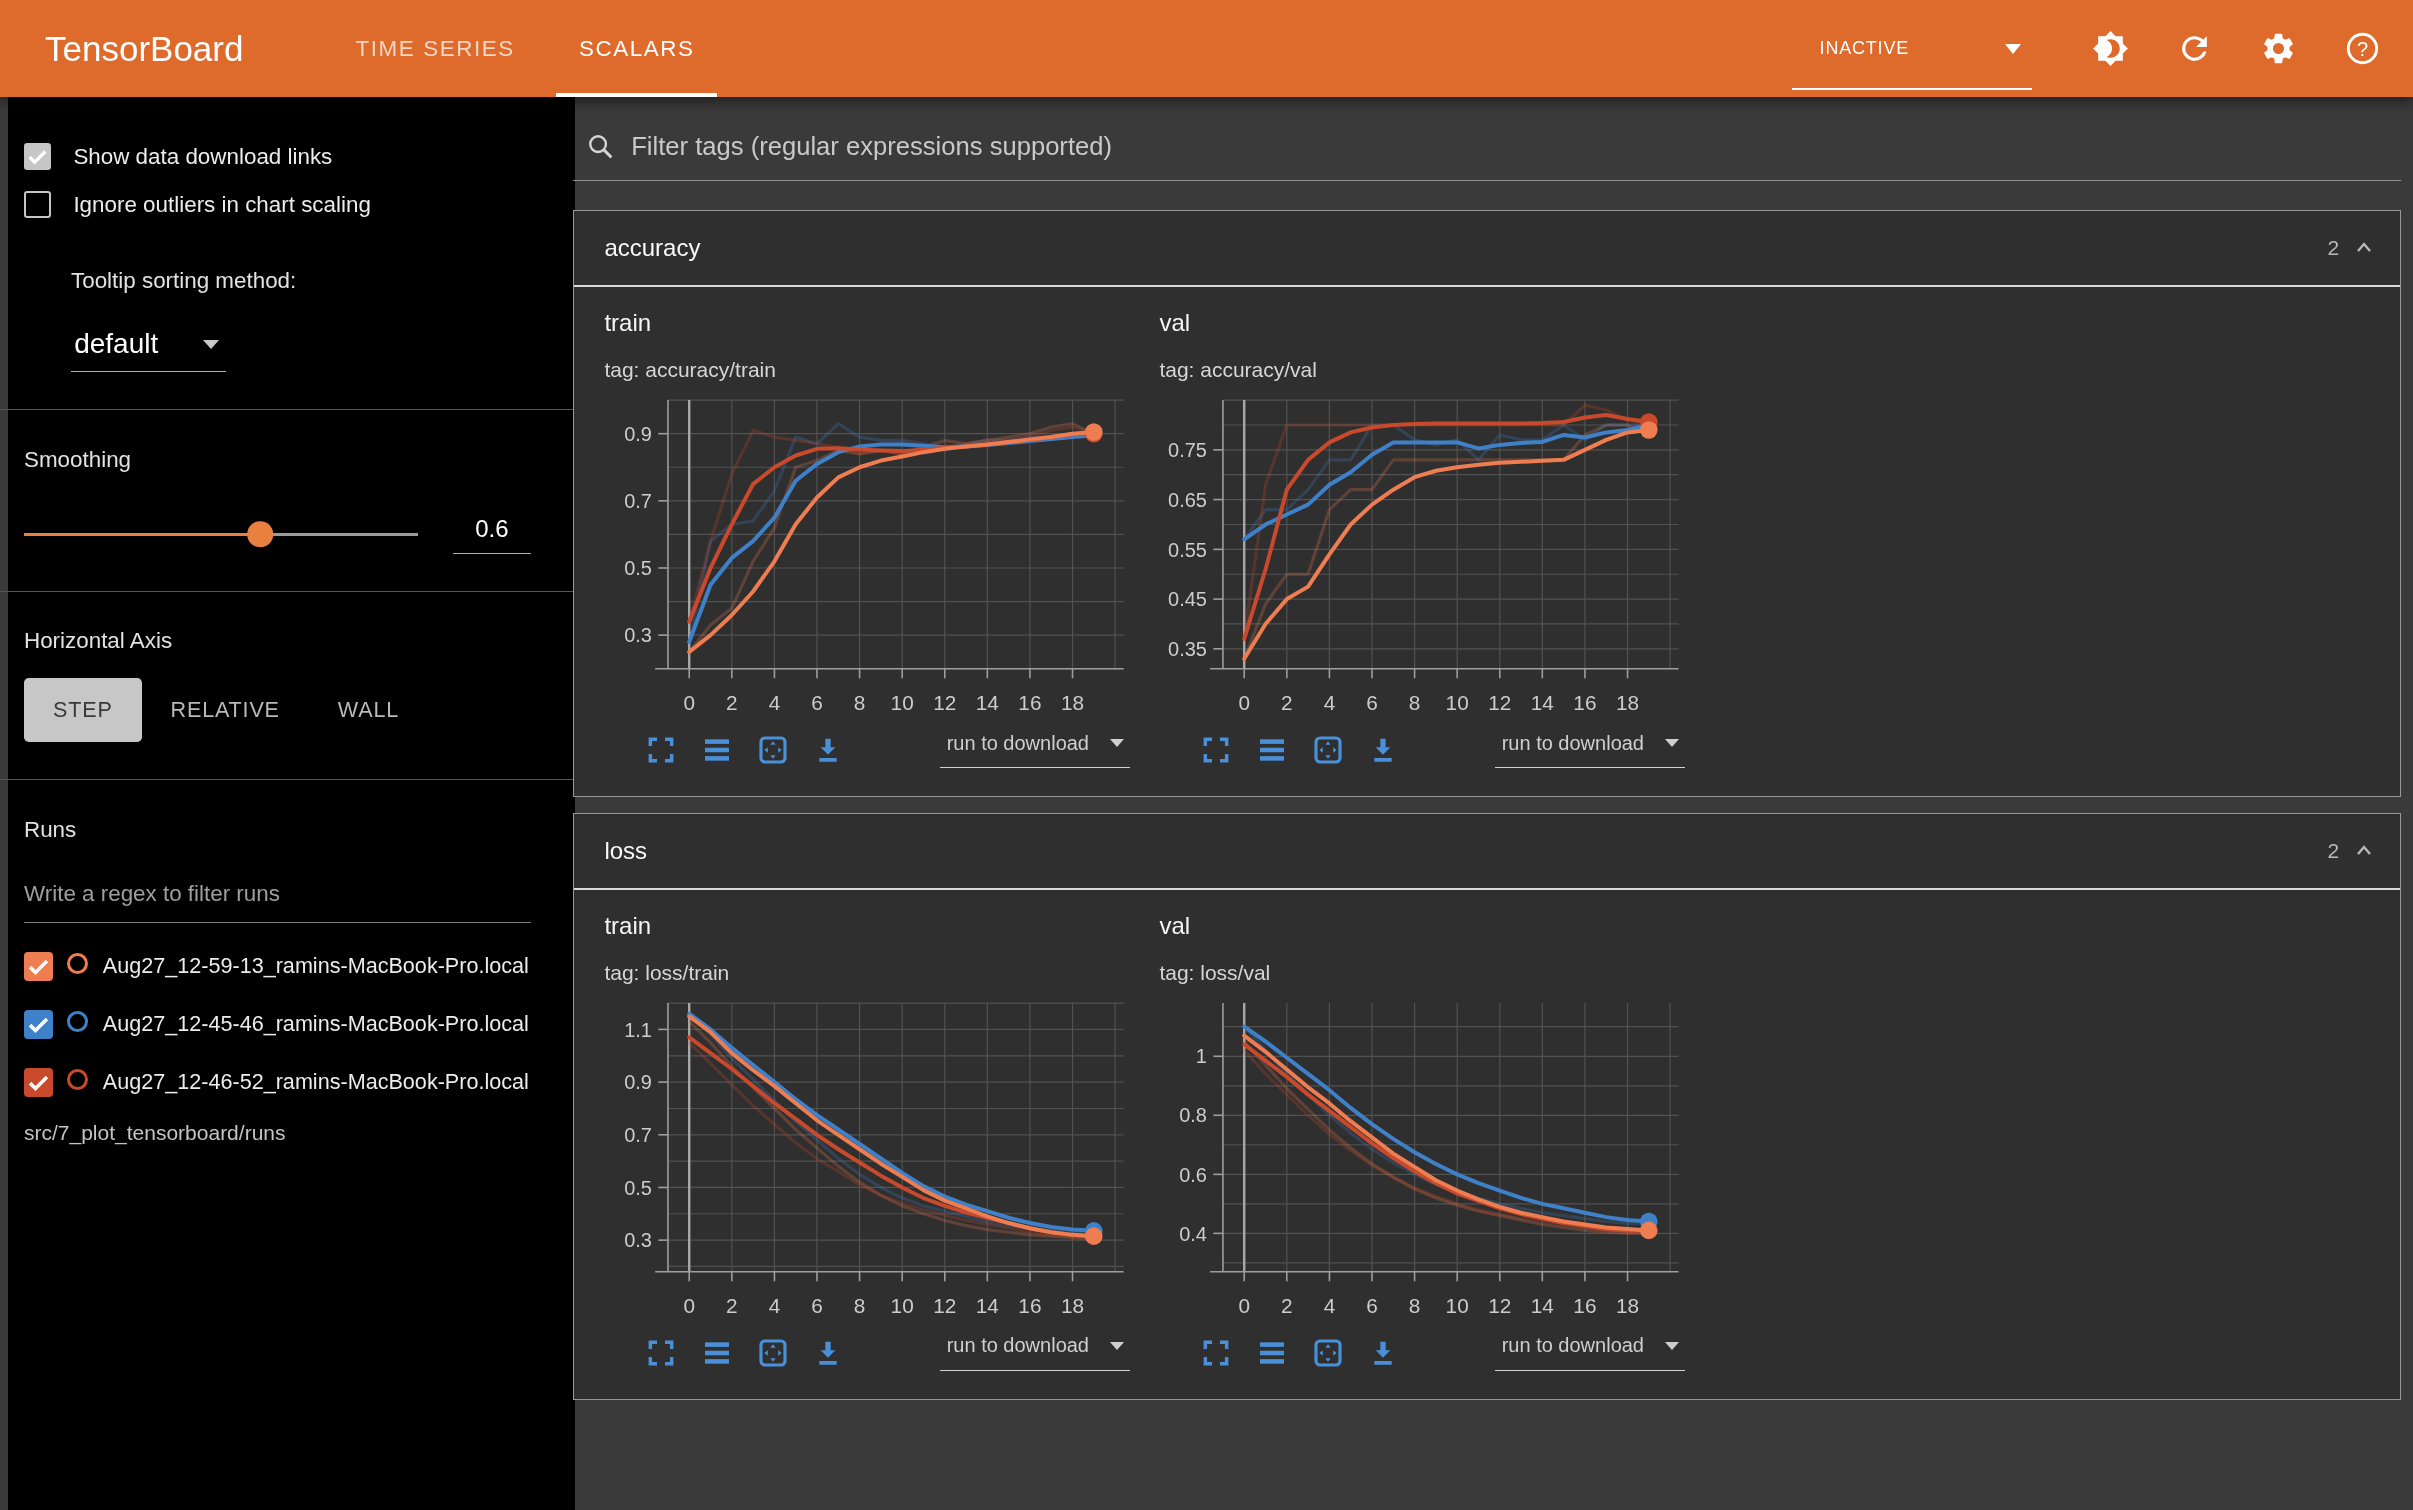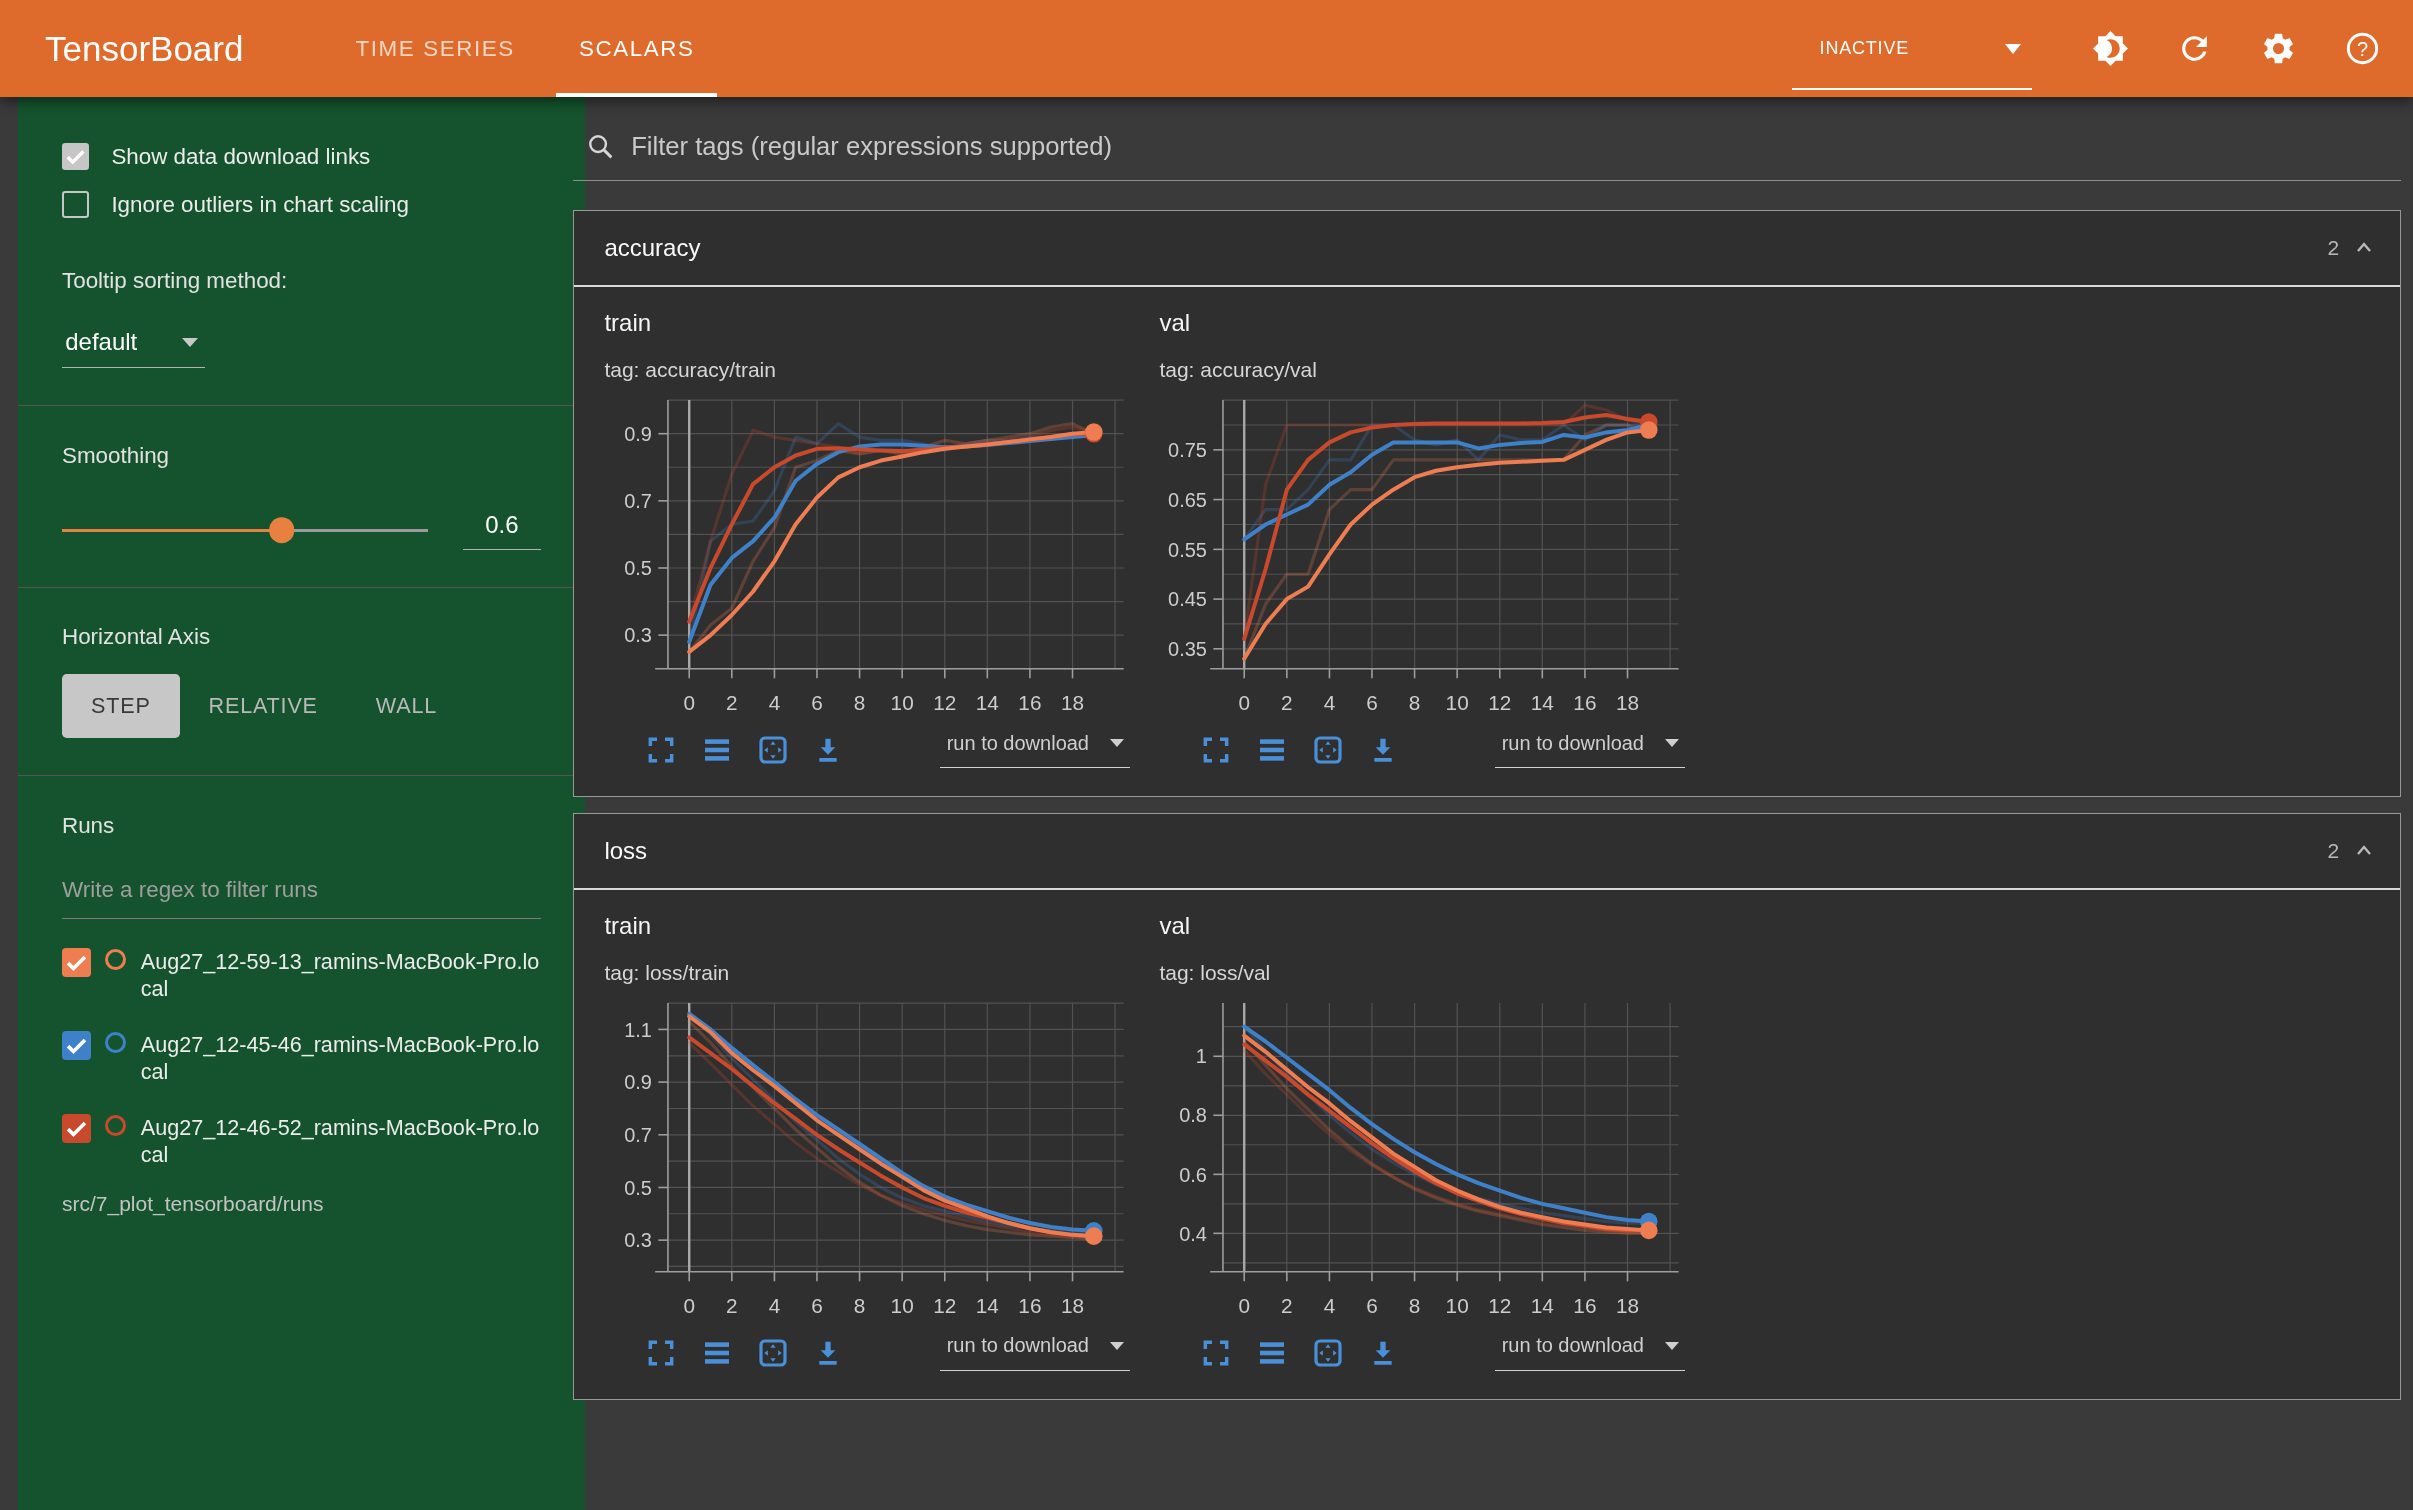--- a/index.html
+++ b/index.html
@@ -26,32 +26,32 @@
         height:100%; padding-right:24px; }
   .hdr-status::after{ content:""; position:absolute; left:0; bottom:7.2px; width:240px;
         height:1.6px; background:#fdfdfd; }
   .status-label{ font-size:18px; letter-spacing:0.8px; color:#fff;margin-left:28px; }
   .caret-down{ width:0; height:0; border-left:8.8px solid transparent;
         border-right:8.8px solid transparent; border-top:10.4px solid #fff; margin-left:96px; }
   .hicon{ width:38px; height:38px; margin-left:46px; display:flex; align-items:center;
         justify-content:center; }
   .hicon svg{ display:block; }
   
-  .sidebar{ position:absolute; left:18px; top:97px; width:567px; bottom:0;
-        background:#14532d; padding:46px 44px 0 44px; }
+  .sidebar{ position:absolute; left:8px; top:97px; width:567px; bottom:0;
+        background:#000000; padding:46px 44px 0 16px; }
   .check-row{ display:flex; align-items:center; gap:22.4px; margin-bottom:21px;
         font-size:22.4px; color:#ececec; }
   .cbx{ width:27px; height:27px; border-radius:3.2px; flex:none; position:relative; }
   .cbx.checked{ background:#c6c6c6; }
   .cbx.unchecked{ border:2.4px solid #c6c6c6; background:transparent; }
   .cbx svg{ position:absolute; inset:0; }
   .tooltip-row{ margin-top:50px; display:flex; align-items:baseline; gap:34px;
         font-size:22.4px; color:#e2e2e2;flex-direction:column; }
-  .select-box{ display:inline-flex; align-items:center; gap:45px; font-size:24px;
-        color:#fff; border-bottom:1.6px solid #b3b3b3; padding:0 6.4px 11.2px 3.2px; }
+  .select-box{ display:inline-flex; align-items:center; gap:45px; font-size:28px;
+        color:#fff; border-bottom:1.6px solid #b3b3b3; padding:0 6.4px 11.2px 3.2px;margin-left:47px; }
   .caret-sm{ width:0; height:0; border-left:8px solid transparent;
         border-right:8px solid transparent; border-top:9.6px solid #c9c9c9; }
   .divider{ height:0.8px; background:#555; margin:37px -44px; }
   .side-label{ font-size:22.4px; color:#e2e2e2; }
   .slider-row{ display:flex; align-items:center; gap:35px; margin-top:42px; }
   .slider{ position:relative; flex:1; height:3.2px; background:#9b9b9b; }
   .slider-fill{ position:absolute; left:0; top:0; bottom:0; background:#e8813f; }
   .slider-thumb{ position:absolute; top:50%; transform:translate(-50%,-50%);
         width:25.6px; height:25.6px; border-radius:50%; background:#e8813f; }
   .slider-value{ font-size:24px; color:#fff; border-bottom:1.6px solid #b3b3b3;

